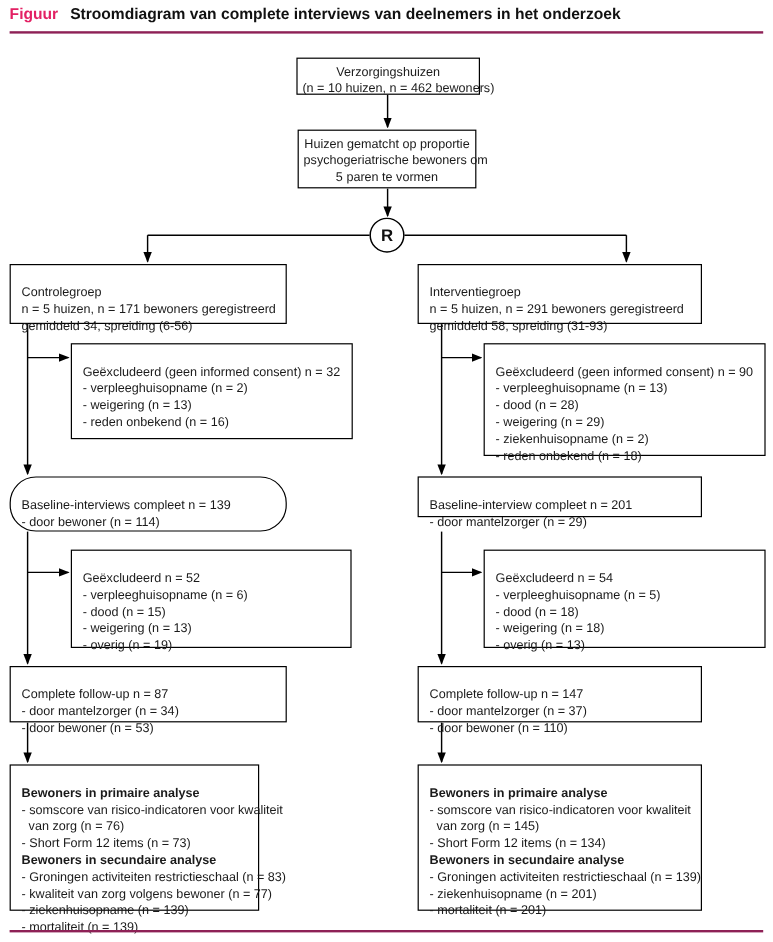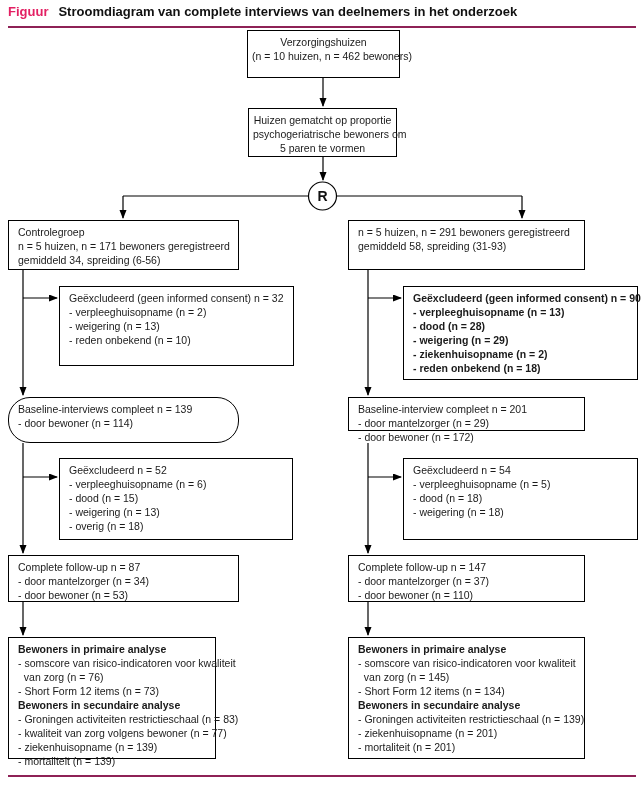--- a/index.html
+++ b/index.html
@@ -9,40 +9,40 @@
   
   .fig-header{position:absolute;left:8px;top:4px;width:628px;font-size:13px;font-weight:bold;}
   .fig-label{color:#e32063;margin-right:10px;}
   .fig-title{color:#111;}
   .rule{position:absolute;left:8px;width:628px;height:2px;background:#8e2156;}
   .rule-top{top:26px;}
   .rule-bottom{top:775px;}
 
   
   .box{position:absolute;border:1.2px solid #000;background:#fff;box-sizing:border-box;
-       font-size:10.5px;line-height:14px;padding:4px 9px;}
+       font-size:10.5px;line-height:14px;padding:16px 9px;}
   .box .ln{white-space:pre;}
   .box.center{text-align:center;padding:4px 4px;}
   .bold{font-weight:bold;}
 
   
-  .b-source   {left:247px;top:30px;width:153px;height:48px;}
+  .b-source   {left:247px;top:48px;width:153px;height:31px;}
   .b-matching {left:248px;top:108px;width:149px;height:49px;padding-top:3px;}
 
   
   .b-ctl-group    {left:8px;  top:220px;width:231px;height:50px;}
   .b-ctl-excl1    {left:59px; top:286px;width:235px;height:80px;}
   .b-ctl-baseline {left:8px;  top:397px;width:231px;height:46px;border-radius:22px;}
   .b-ctl-excl2    {left:59px; top:458px;width:234px;height:82px;}
   .b-ctl-followup {left:8px;  top:555px;width:231px;height:47px;}
   .b-ctl-analysis {left:8px;  top:637px;width:208px;height:122px;}
 
   
   .b-int-group    {left:348px;top:220px;width:237px;height:50px;}
-  .b-int-excl1    {left:403px;top:286px;width:235px;height:94px;font-weight:bold;}
+  .b-int-excl1    {left:403px;top:286px;width:235px;height:94px;}
   .b-int-baseline {left:348px;top:397px;width:237px;height:34px;}
   .b-int-excl2    {left:403px;top:458px;width:235px;height:82px;}
   .b-int-followup {left:348px;top:555px;width:237px;height:47px;}
   .b-int-analysis {left:348px;top:637px;width:237px;height:122px;}
 
   
   #connectors{position:absolute;left:0;top:0;width:644px;height:785px;pointer-events:none;}
   #connectors line, #connectors circle{stroke:#000;stroke-width:1.2;}
   #connectors circle{fill:#fff;}
   .r-letter{font-family:"Liberation Sans",sans-serif;font-size:14px;font-weight:bold;fill:#111;}
@@ -102,34 +102,34 @@
   <div class="box b-ctl-group">
     <div class="ln">Controlegroep</div>
     <div class="ln">n = 5 huizen, n = 171 bewoners geregistreerd</div>
     <div class="ln">gemiddeld 34, spreiding (6-56)</div>
   </div>
 
   <div class="box b-ctl-excl1">
     <div class="ln">Geëxcludeerd (geen informed consent) n = 32</div>
     <div class="ln">- verpleeghuisopname (n = 2)</div>
     <div class="ln">- weigering (n = 13)</div>
-    <div class="ln">- reden onbekend (n = 10)</div>
+    <div class="ln">- reden onbekend (n = 16)</div>
   </div>
 
   <div class="box b-ctl-baseline">
     <div class="ln">Baseline-interviews compleet n = 139</div>
     <div class="ln">- door bewoner (n = 114)</div>
   </div>
 
   <div class="box b-ctl-excl2">
     <div class="ln">Geëxcludeerd n = 52</div>
     <div class="ln">- verpleeghuisopname (n = 6)</div>
     <div class="ln">- dood (n = 15)</div>
     <div class="ln">- weigering (n = 13)</div>
-    <div class="ln">- overig (n = 18)</div>
+    <div class="ln">- overig (n = 19)</div>
   </div>
 
   <div class="box b-ctl-followup">
     <div class="ln">Complete follow-up n = 87</div>
     <div class="ln">- door mantelzorger (n = 34)</div>
     <div class="ln">- door bewoner (n = 53)</div>
   </div>
 
   <div class="box b-ctl-analysis">
     <div class="ln bold">Bewoners in primaire analyse</div>
@@ -137,44 +137,45 @@
     <div class="ln">  van zorg (n = 76)</div>
     <div class="ln">- Short Form 12 items (n = 73)</div>
     <div class="ln bold">Bewoners in secundaire analyse</div>
     <div class="ln">- Groningen activiteiten restrictieschaal (n = 83)</div>
     <div class="ln">- kwaliteit van zorg volgens bewoner (n = 77)</div>
     <div class="ln">- ziekenhuisopname (n = 139)</div>
     <div class="ln">- mortaliteit (n = 139)</div>
   </div>
 
   <div class="box b-int-group">
+    <div class="ln">Interventiegroep</div>
     <div class="ln">n = 5 huizen, n = 291 bewoners geregistreerd</div>
     <div class="ln">gemiddeld 58, spreiding (31-93)</div>
   </div>
 
   <div class="box b-int-excl1">
     <div class="ln">Geëxcludeerd (geen informed consent) n = 90</div>
     <div class="ln">- verpleeghuisopname (n = 13)</div>
     <div class="ln">- dood (n = 28)</div>
     <div class="ln">- weigering (n = 29)</div>
     <div class="ln">- ziekenhuisopname (n = 2)</div>
     <div class="ln">- reden onbekend (n = 18)</div>
   </div>
 
   <div class="box b-int-baseline">
     <div class="ln">Baseline-interview compleet n = 201</div>
     <div class="ln">- door mantelzorger (n = 29)</div>
-    <div class="ln">- door bewoner (n = 172)</div>
   </div>
 
   <div class="box b-int-excl2">
     <div class="ln">Geëxcludeerd n = 54</div>
     <div class="ln">- verpleeghuisopname (n = 5)</div>
     <div class="ln">- dood (n = 18)</div>
     <div class="ln">- weigering (n = 18)</div>
+    <div class="ln">- overig (n = 13)</div>
   </div>
 
   <div class="box b-int-followup">
     <div class="ln">Complete follow-up n = 147</div>
     <div class="ln">- door mantelzorger (n = 37)</div>
     <div class="ln">- door bewoner (n = 110)</div>
   </div>
 
   <div class="box b-int-analysis">
     <div class="ln bold">Bewoners in primaire analyse</div>

